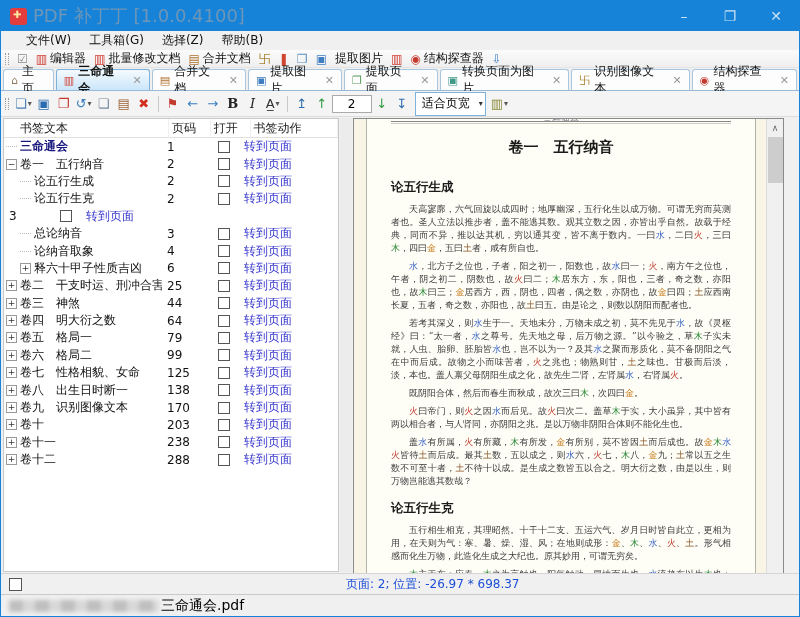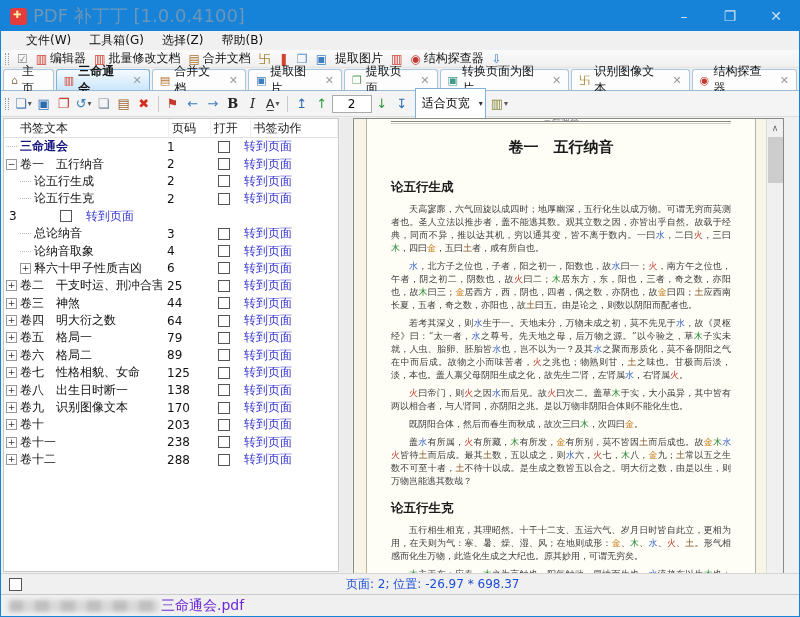--- a/index.html
+++ b/index.html
@@ -30,21 +30,21 @@
   .tab.active { background:linear-gradient(#f4fafe,#cbe6fa); border-color:#7fb2da; font-weight:bold; }
   .tab-icon { font-size:11px; line-height:11px; }
   .tab-close { color:#9a9a9a; font-size:11px; margin-left:3px; }
 
   
   #toolbar2 { position:absolute; left:0; top:90px; width:100%; height:26px; background:#f4f4f4; display:flex; align-items:center; padding-left:3px; border-bottom:1px solid #dcdcdc; }
   .tb2-item { display:flex; align-items:center; justify-content:center; min-width:20px; height:20px; font-size:13px; padding:0 2px; }
   .tb2-sep { width:1px; height:16px; background:#c9c9c9; margin:0 4px; }
   .dd { font-size:8px; color:#555; margin-left:1px; }
   #page-input { width:40px; height:18px; border:1px solid #aaa; text-align:center; font-size:12px; font-family:inherit; background:#fff; }
-  #zoom-combo { display:flex; align-items:center; height:32px; border:1px solid #7fb2da; background:#fff; margin:0 3px; padding:0 2px 0 6px; }
+  #zoom-combo { display:flex; align-items:center; height:24px; border:1px solid #7fb2da; background:#fff; margin:0 3px; padding:0 2px 0 6px; }
   #zoom-combo .zoom-label { font-size:12px; margin-right:8px; }
   #zoom-combo .dd { color:#333; }
 
   
   #tree-pane { position:absolute; left:2px; top:117px; width:336px; height:454px; background:#fff; border:1px solid #c9c9c9; overflow:hidden; }
   #tree-header { display:flex; height:19px; align-items:center; border-bottom:1px solid #e0e0e0; background:#fff; font-size:12px; color:#222; }
   .th { padding:0 3px; border-right:1px solid #f0f0f0; height:100%; display:flex; align-items:center; }
   .th-label { width:166px; padding-left:16px; }
   .th-page { width:42px; }
   .th-open { width:40px; }
@@ -83,21 +83,21 @@
 
   
   #option-row { position:absolute; left:0; top:572px; width:100%; height:21px; background:#f0f0f0; border-top:1px solid #d5d5d5; display:flex; align-items:center; }
   #opt-checkbox { width:13px; height:13px; border:1px solid #555; background:#fff; margin:0 7px 0 8px; }
   #opt-label { font-size:12px; color:#111; }
   #status-text { position:absolute; left:345px; font-size:12px; color:#1d4ed8; }
 
   
   #filebar { position:absolute; left:0; top:593px; width:100%; height:23px; background:#f0f0f0; border-top:1px solid #c9c9c9; display:flex; align-items:center; padding-left:8px; }
   #redacted-path { width:150px; height:12px; background:repeating-linear-gradient(90deg,#bfbfbf 0 14px,#d8d8d8 14px 26px); filter:blur(2px); border-radius:2px; }
-  #file-name { font-size:14px; color:#6d28d9; margin-left:2px; }
+  #file-name { font-size:14px; color:#000000; margin-left:2px; }
 </style>
 </head>
 <body>
 
 <div id="win">
 
   <div id="titlebar">
     <div id="app-icon"></div>
     <span id="title-text">PDF 补丁丁 [1.0.0.4100]</span>
     <div id="win-controls">
@@ -367,21 +367,21 @@
         <div class="tree-row">
           <div class="tr-label"><span class="expander">+</span><span>卷五　格局一</span></div>
           <div class="tr-page">79</div>
           <div class="tr-open">
             <span class="row-checkbox"></span>
           </div>
           <div class="tr-action"><span class="goto-link">转到页面</span></div>
         </div>
         <div class="tree-row">
           <div class="tr-label"><span class="expander">+</span><span>卷六　格局二</span></div>
-          <div class="tr-page">89</div>
+          <div class="tr-page">99</div>
           <div class="tr-open">
             <span class="row-checkbox"></span>
           </div>
           <div class="tr-action"><span class="goto-link">转到页面</span></div>
         </div>
         <div class="tree-row">
           <div class="tr-label"><span class="expander">+</span><span>卷七　性格相貌、女命</span></div>
           <div class="tr-page">125</div>
           <div class="tr-open">
             <span class="row-checkbox"></span>
@@ -436,22 +436,22 @@
   <div id="preview-pane">
     <div id="pdf-page">
       <div id="running-header">三命通会</div>
       <div id="header-rule"></div>
       <div id="pdf-title">卷一　五行纳音</div>
       <div id="pdf-body">
           <div class="pdf-h2">论五行生成</div>
           <div class="pdf-p">天高寥廓，六气回旋以成四时；地厚幽深，五行化生以成万物。可谓无穷而莫测者也。圣人立法以推步者，盖不能逃其数。观其立数之因，亦皆出乎自然。故载于经典，同而不异，推以达其机，穷以通其变，皆不离于数内。一曰<span class="el-shui">水</span>，二曰<span class="el-huo">火</span>，三曰<span class="el-mu">木</span>，四曰<span class="el-jin">金</span>，五曰<span class="el-tu">土</span>者，咸有所自也。</div>
           <div class="pdf-p"><span class="el-shui">水</span>，北方子之位也，子者，阳之初一，阳数也，故<span class="el-shui">水</span>曰一；<span class="el-huo">火</span>，南方午之位也，午者，阴之初二，阴数也，故<span class="el-huo">火</span>曰二；<span class="el-mu">木</span>居东方，东，阳也，三者，奇之数，亦阳也，故<span class="el-mu">木</span>曰三；<span class="el-jin">金</span>居西方，西，阴也，四者，偶之数，亦阴也，故<span class="el-jin">金</span>曰四；<span class="el-tu">土</span>应西南长夏，五者，奇之数，亦阳也，故<span class="el-tu">土</span>曰五。由是论之，则数以阴阳而配者也。</div>
           <div class="pdf-p">若考其深义，则<span class="el-shui">水</span>生于一。天地未分，万物未成之初，莫不先见于<span class="el-shui">水</span>，故《灵枢经》曰：“太一者，<span class="el-shui">水</span>之尊号。先天地之母，后万物之源。”以今验之，草<span class="el-mu">木</span>子实未就，人虫、胎卵、胚胎皆<span class="el-shui">水</span>也，岂不以为一？及其<span class="el-shui">水</span>之聚而形质化，莫不备阴阳之气在中而后成。故物之小而味苦者，<span class="el-huo">火</span>之兆也；物熟则甘，<span class="el-tu">土</span>之味也。甘极而后淡，淡，本也。盖人禀父母阴阳生成之化，故先生二肾，左肾属<span class="el-shui">水</span>，右肾属<span class="el-huo">火</span>。</div>
+          <div class="pdf-p">既阴阳合体，然后而春生而秋成，故次三曰<span class="el-mu">木</span>，次四曰<span class="el-jin">金</span>。</div>
           <div class="pdf-p"><span class="el-huo">火</span>曰帝门，则<span class="el-huo">火</span>之因<span class="el-shui">水</span>而后见。故<span class="el-huo">火</span>曰次二。盖草<span class="el-mu">木</span>于实，大小虽异，其中皆有两以相合者，与人肾同，亦阴阳之兆。是以万物非阴阳合体则不能化生也。</div>
-          <div class="pdf-p">既阴阳合体，然后而春生而秋成，故次三曰<span class="el-mu">木</span>，次四曰<span class="el-jin">金</span>。</div>
           <div class="pdf-p">盖<span class="el-shui">水</span>有所属，<span class="el-huo">火</span>有所藏，<span class="el-mu">木</span>有所发，<span class="el-jin">金</span>有所别，莫不皆因<span class="el-tu">土</span>而后成也。故<span class="el-jin">金</span><span class="el-mu">木</span><span class="el-shui">水</span><span class="el-huo">火</span>皆待<span class="el-tu">土</span>而后成。最其<span class="el-tu">土</span>数，五以成之，则<span class="el-shui">水</span>六，<span class="el-huo">火</span>七，<span class="el-mu">木</span>八，<span class="el-jin">金</span>九；<span class="el-tu">土</span>常以五之生数不可至十者，<span class="el-tu">土</span>不待十以成。是生成之数皆五以合之。明大衍之数，由是以生，则万物岂能逃其数哉？</div>
           <div class="pdf-h2">论五行生克</div>
           <div class="pdf-p">五行相生相克，其理昭然。十干十二支、五运六气、岁月日时皆自此立，更相为用，在天则为气：寒、暑、燥、湿、风；在地则成形：<span class="el-jin">金</span>、<span class="el-mu">木</span>、<span class="el-shui">水</span>、<span class="el-huo">火</span>、<span class="el-tu">土</span>。形气相感而化生万物，此造化生成之大纪也。原其妙用，可谓无穷矣。</div>
           <div class="pdf-p"><span class="el-mu">木</span>主于东；应春。<span class="el-mu">木</span>之为言触也，阳气触动，冒地而生也。<span class="el-shui">水</span>流趋东以生<span class="el-mu">木</span>也；<span class="el-mu">木</span>上发而覆下，乃自然之质也。</div>
         </div>
     </div>
     <div id="v-scroll">
       <div class="scroll-arrow">∧</div>
       <div id="v-thumb"></div>
       <div class="scroll-arrow" id="arrow-down">∨</div>

